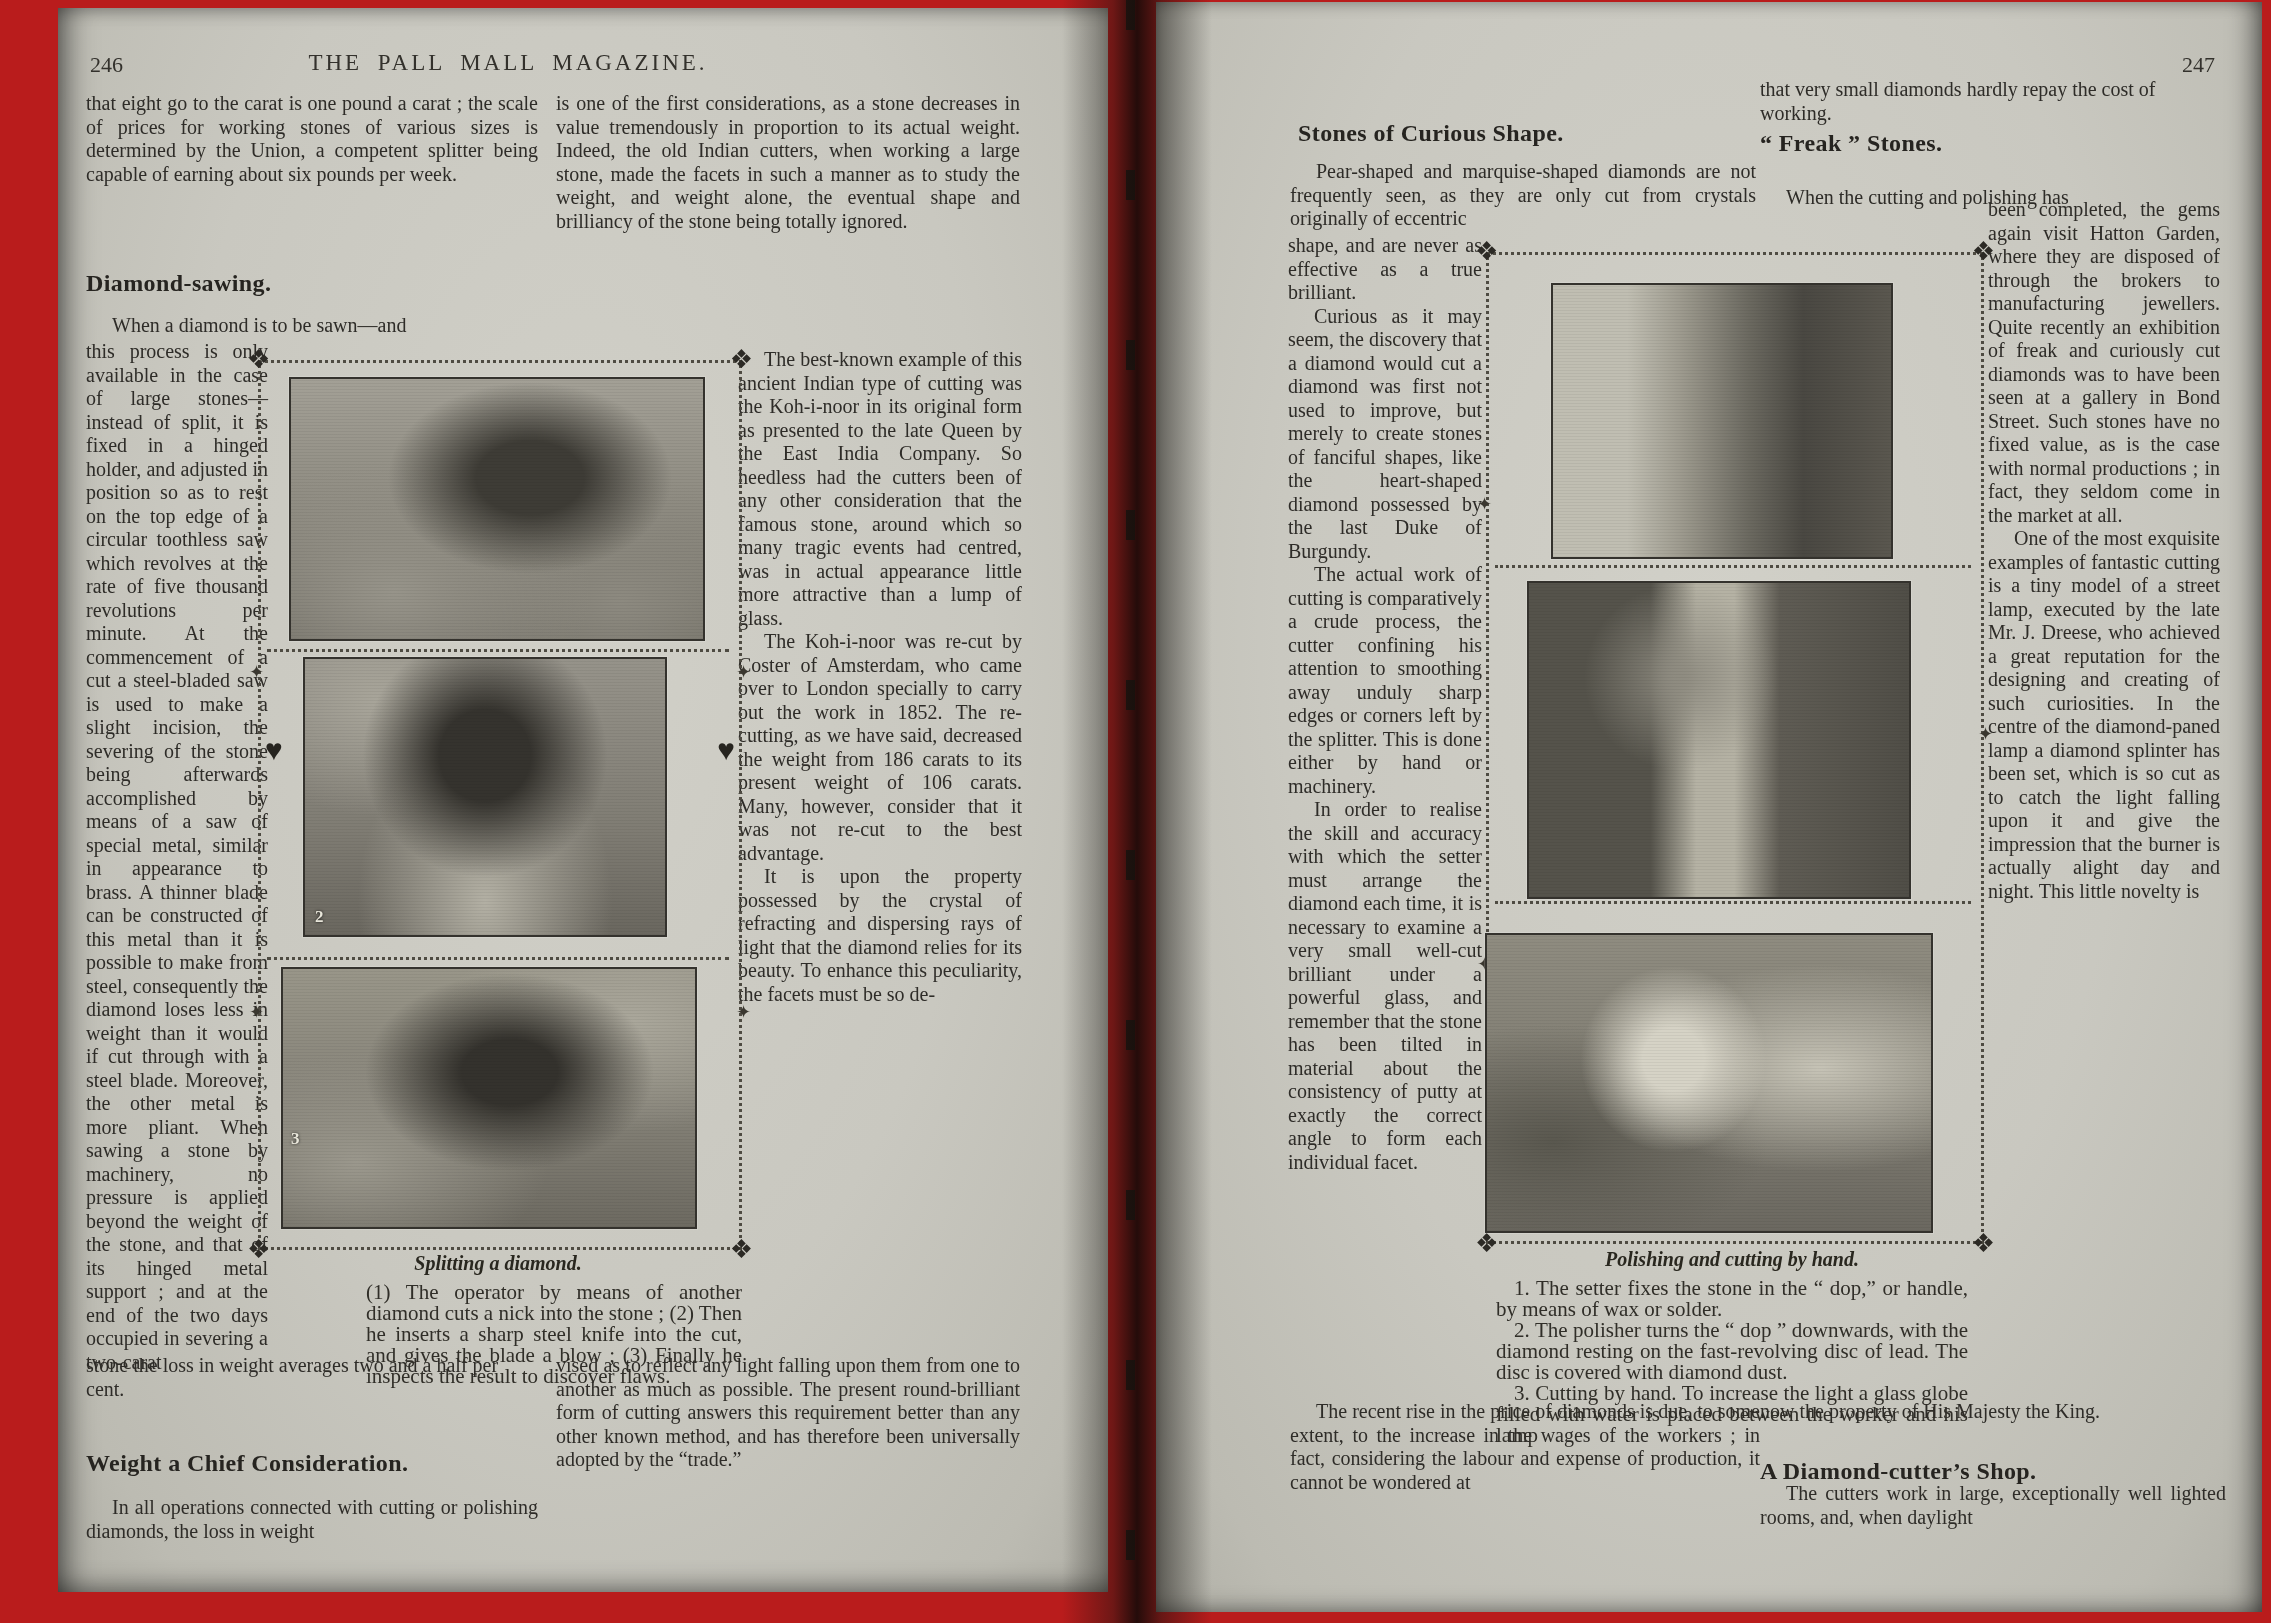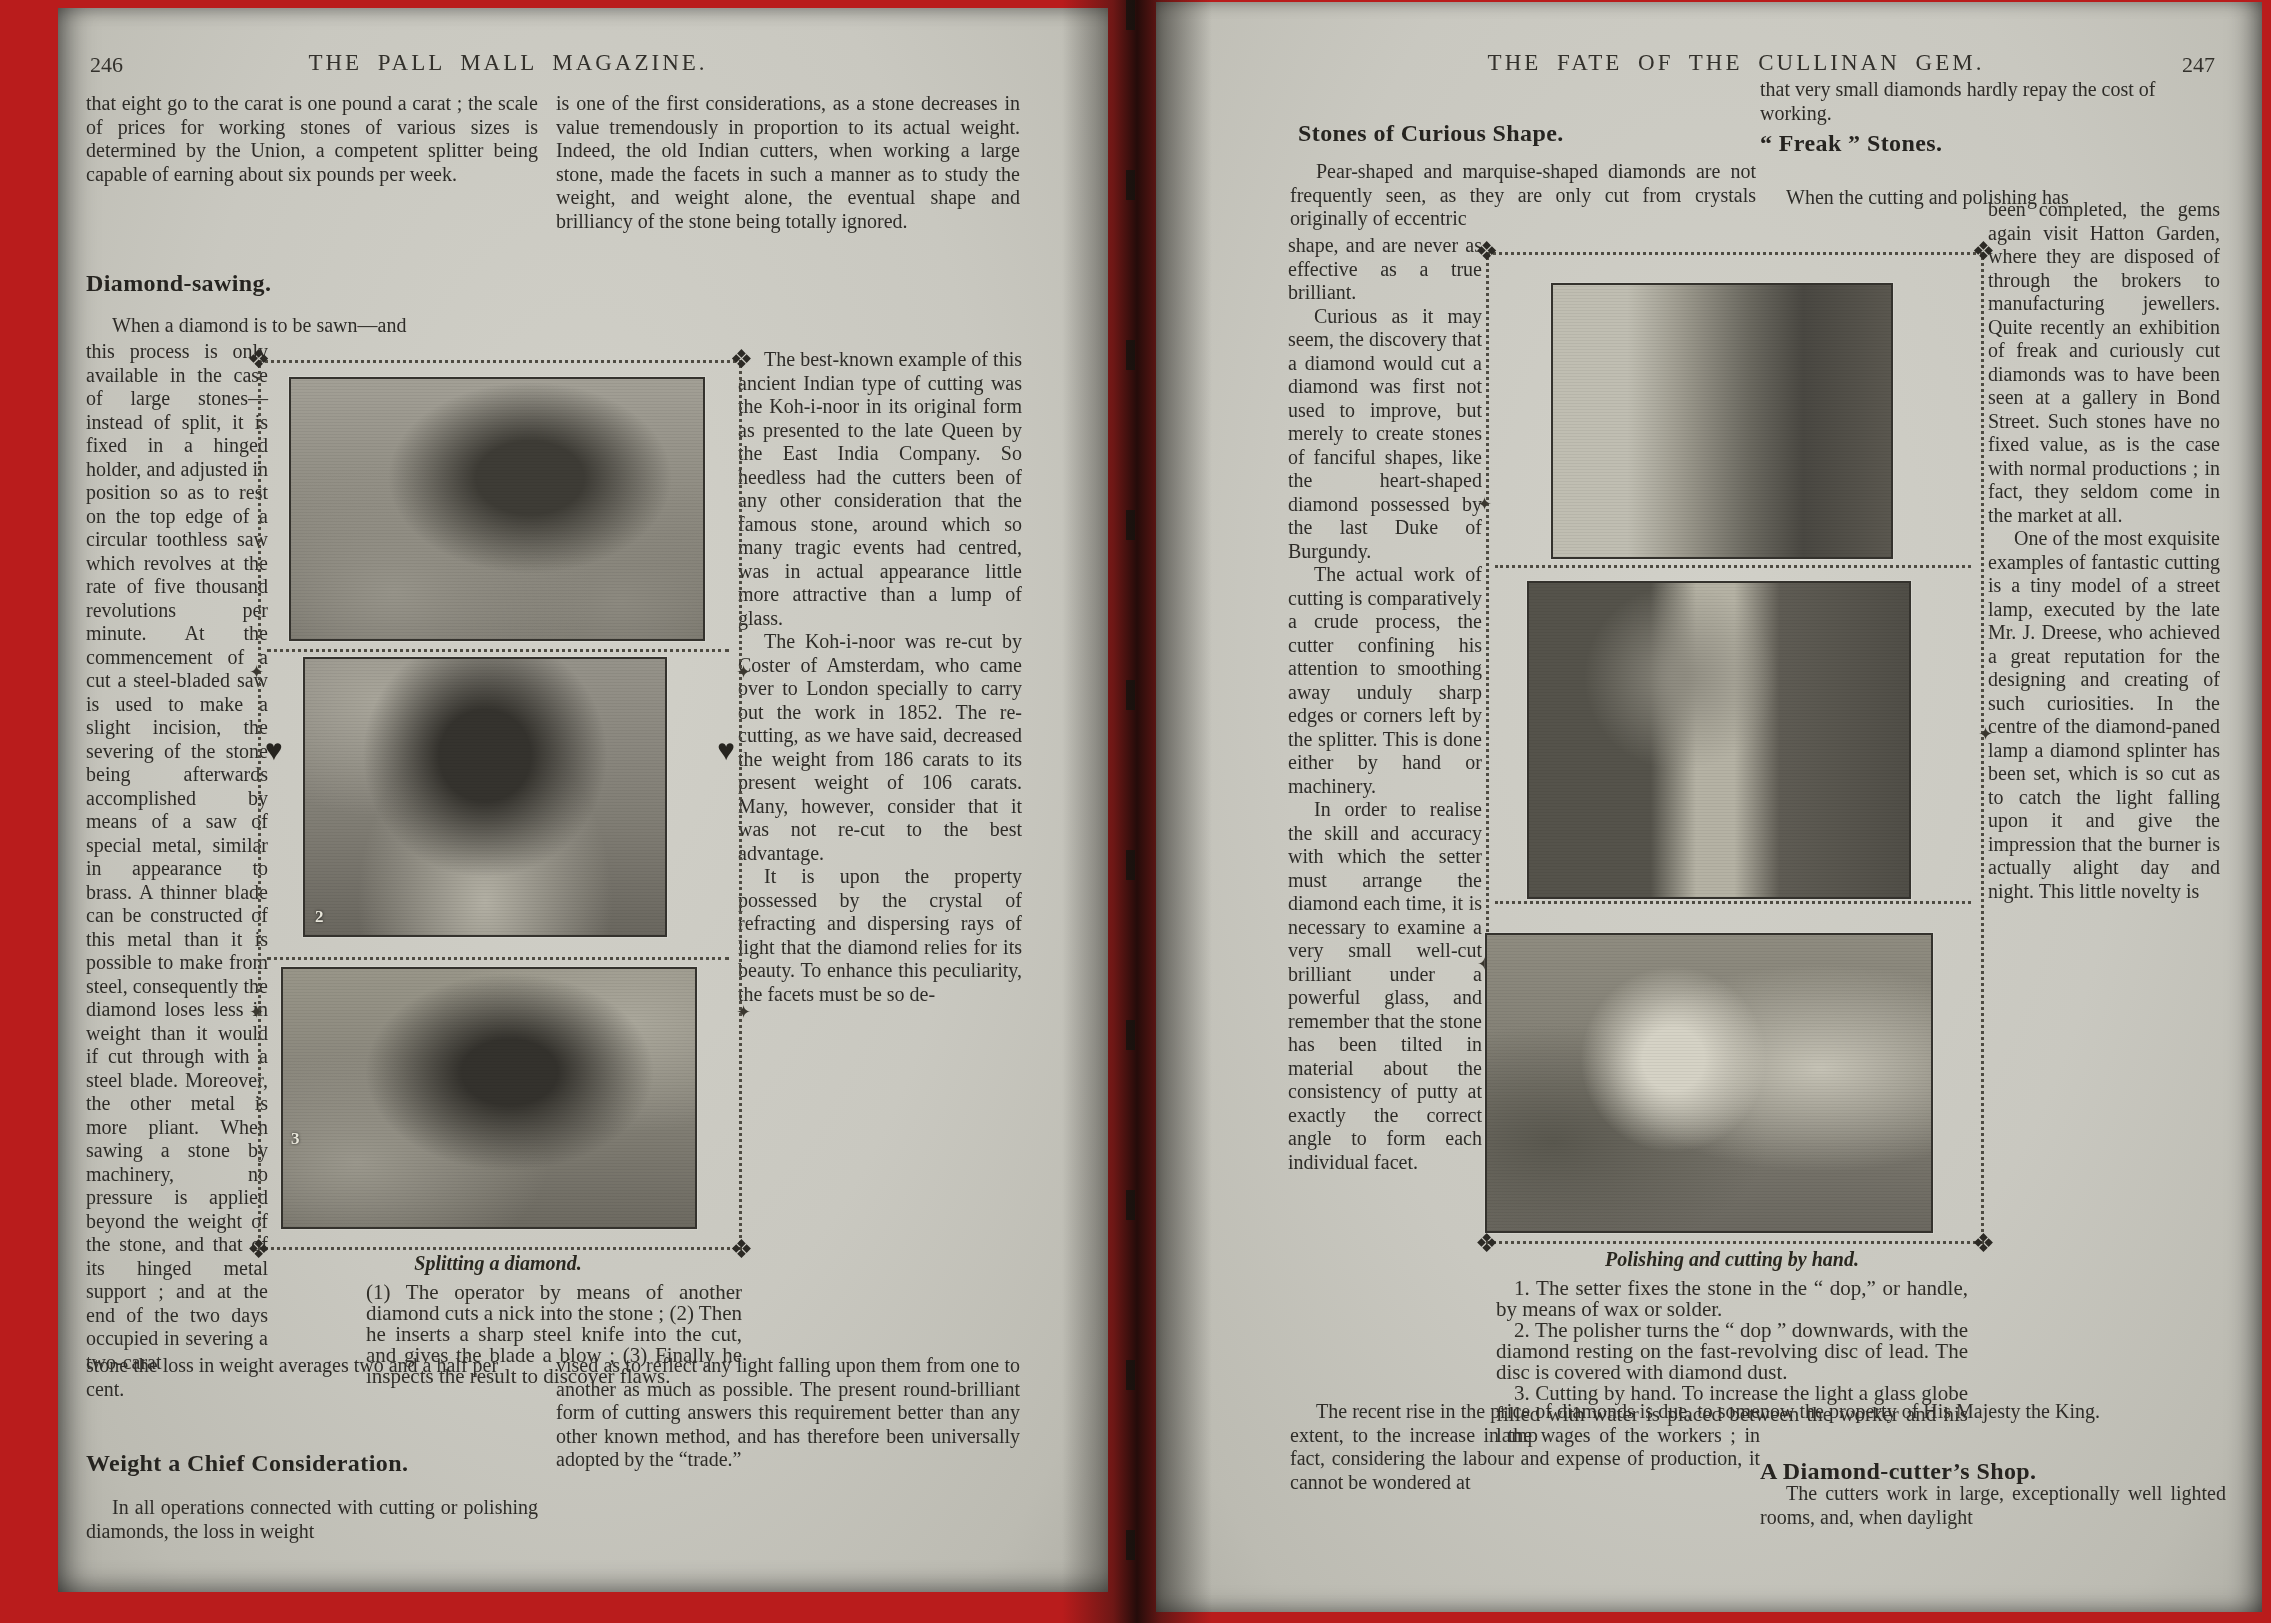--- a/index.html
+++ b/index.html
@@ -114,21 +114,20 @@
         <span class="photo-num" style="left:8px;top:160px;">3</span>
       </div>
     </div>
 
     <div class="cap-title" style="left:240px;top:1244px;width:400px;">Splitting a diamond.</div>
     <div class="cap-body" style="left:308px;top:1274px;width:376px;">(1) The operator by means of another diamond cuts a nick into the stone ; (2) Then he inserts a sharp steel knife into the cut, and gives the blade a blow ; (3) Finally he inspects the result to discover flaws.</div>
   </div>
 
   <div id="right-page" class="page">
 
-    <div class="running" style="left:280px;top:48px;width:600px;">THE FATE OF THE CULLINAN GEM.</div>
     <span class="pgnum" style="left:1026px;top:50px;">247</span>
 
     <div class="heading" style="left:142px;top:118px;">Stones of Curious Shape.</div>
 
     <div class="txt indent" style="left:134px;top:158px;width:466px;">Pear-shaped and marquise-shaped diamonds are not frequently seen, as they are only cut from crystals originally of eccentric</div>
 
     <div class="txt" style="left:132px;top:232px;width:194px;">
       <p>shape, and are never as effective as a true brilliant.</p>
       <p class="indent">Curious as it may seem, the discovery that a diamond would cut a diamond was first not used to improve, but merely to create stones of fanciful shapes, like the heart-shaped diamond possessed by the last Duke of Burgundy.</p>
       <p class="indent">The actual work of cutting is comparatively a crude process, the cutter confining his attention to smoothing away unduly sharp edges or corners left by the splitter. This is done either by hand or machinery.</p>

